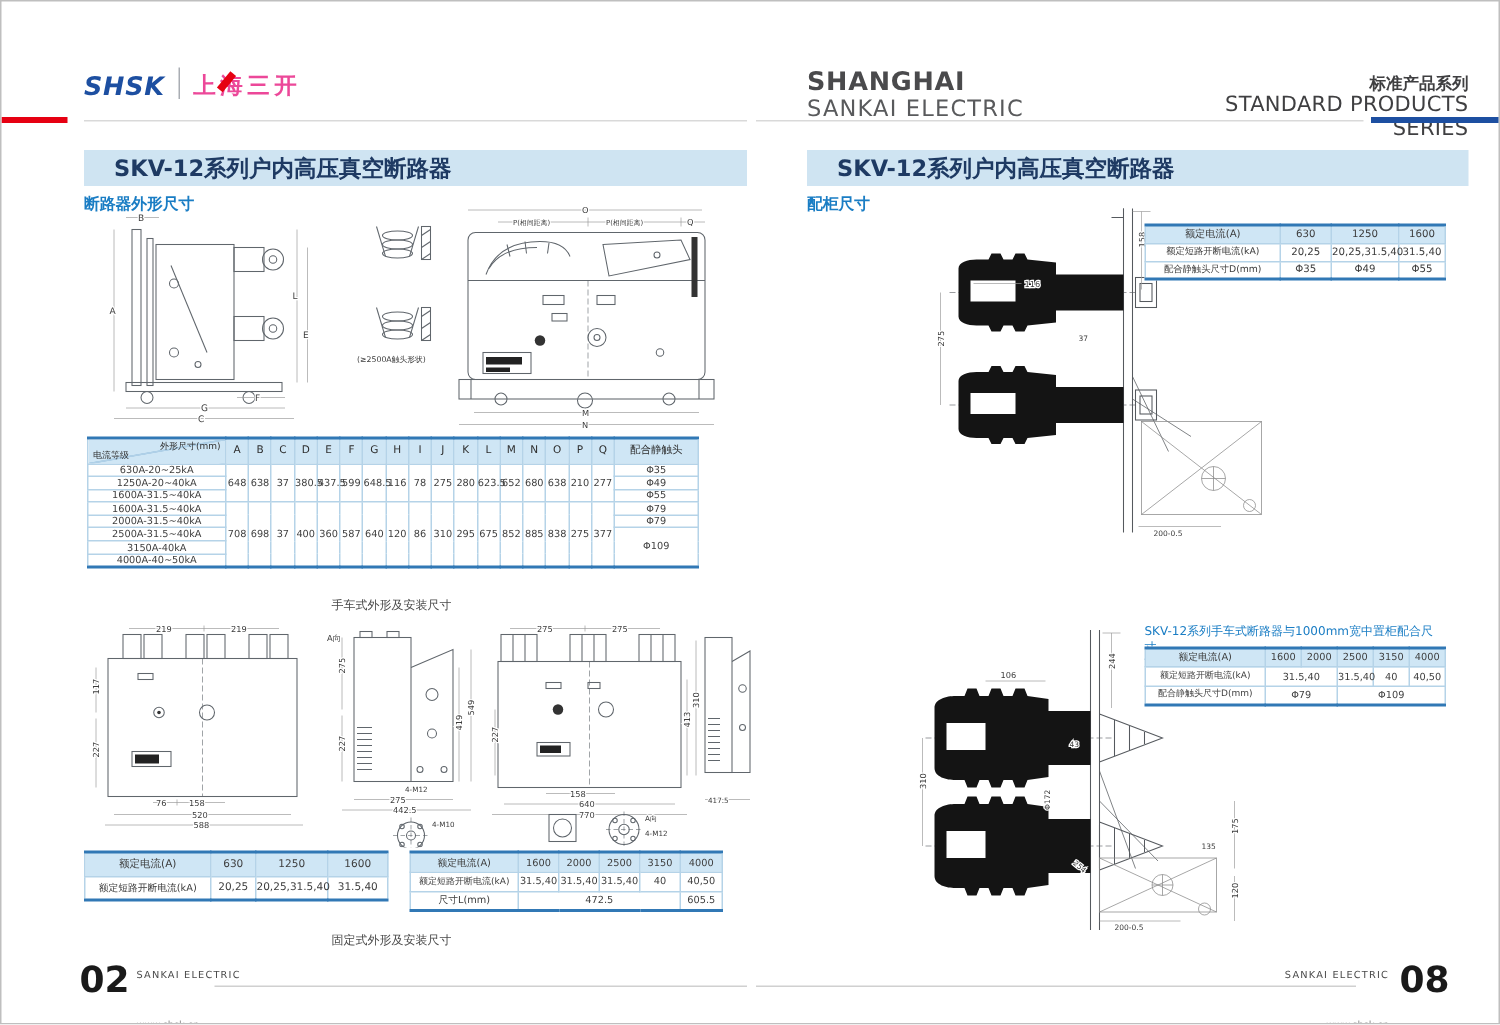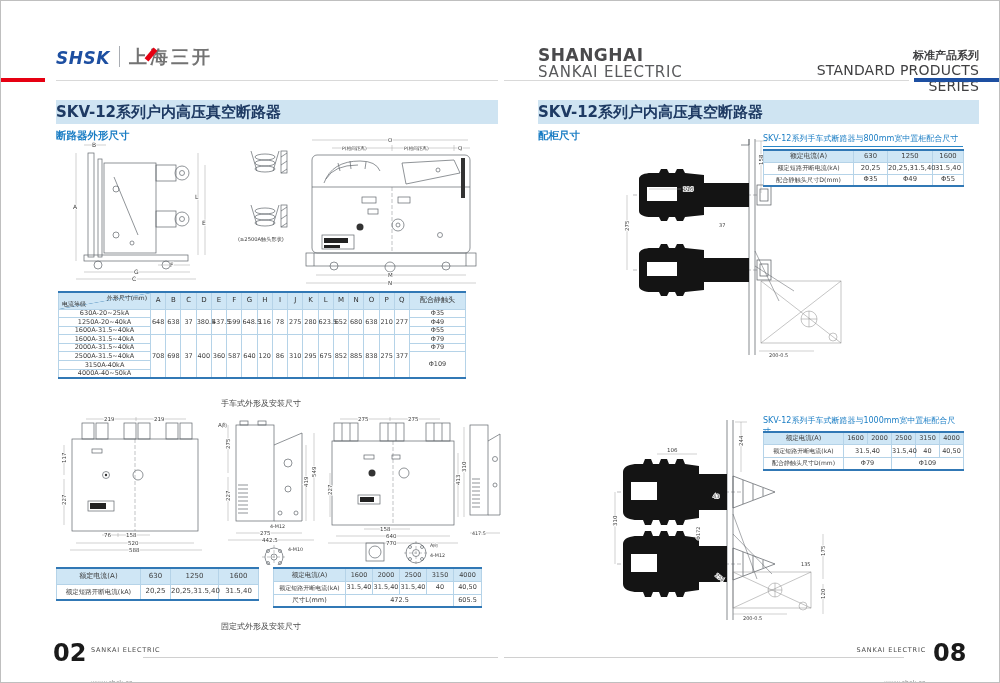--- a/index.html
+++ b/index.html
@@ -3,30 +3,30 @@
 <meta charset="utf-8">
 <style>
   html,body{margin:0;padding:0;background:#ffffff;}
   .canvas{position:relative;width:1000px;height:683px;background:#fff;border:1px solid #bfbfbf;
           box-sizing:border-box;overflow:hidden;font-family:"DejaVu Sans","Liberation Sans",sans-serif;}
   .abs{position:absolute;}
   
   .logo-en{font-size:17px;font-weight:800;font-style:italic;color:#1d4fa1;letter-spacing:0.5px;}
   .logo-accent{position:absolute;left:88px;top:7px;width:14px;height:5px;background:#e60012;transform:rotate(-50deg);}
   .logo-sep{display:inline-block;width:1px;height:21px;background:#a9adb3;margin:0 9px;vertical-align:-3px;}
-  .logo-cn{font-size:18px;font-weight:600;color:#737373;letter-spacing:3px;vertical-align:1px;}
+  .logo-cn{font-size:15px;font-weight:600;color:#ec4899;letter-spacing:3px;vertical-align:1px;}
   .co1{font-size:17px;font-weight:700;color:#4a4a4c;letter-spacing:0.5px;}
   .co2{font-size:15px;color:#595a5c;letter-spacing:0.8px;}
   .ser-cn{font-size:11px;font-weight:700;color:#3f3f41;text-align:right;}
   .ser-en{font-size:14px;color:#3f3f41;text-align:right;letter-spacing:0.2px;}
   .rule{background:#d9d9d9;height:1px;}
   .rule-red{background:#e60012;height:4px;}
   .rule-navy{background:#1d4fa1;height:4px;}
   
-  .tbar{background:#cfe4f2;height:24px;line-height:24px;padding-left:0;font-size:15px;font-weight:700;color:#1e3a63;box-sizing:border-box;}
+  .tbar{background:#cfe4f2;height:24px;line-height:24px;padding-left:20px;font-size:15px;font-weight:700;color:#1e3a63;box-sizing:border-box;}
   .slabel{font-size:10.5px;font-weight:700;color:#1a7dc4;}
   .caption{font-size:8px;color:#4a4a4a;text-align:center;}
   .ttitle{font-size:8px;color:#1a7dc4;border-bottom:1px solid #2a87c8;padding-bottom:2px;}
   
   .t{position:absolute;border-collapse:collapse;table-layout:fixed;background:#fff;
      border-top:2px solid #3178b5;border-bottom:2px solid #3178b5;}
   .t td,.t th{border:1px solid #b5d3e8;font-weight:400;text-align:center;padding:0;
      white-space:nowrap;color:#3d3d3d;line-height:1;overflow:visible;}
   .shade{background:#cfe6f5;}
   .dimt{font-size:6.5px;}
@@ -540,21 +540,20 @@
     </g>
     <g font-size="5.5" fill="#3c3c3c" stroke="#fff" stroke-width="1.6" paint-order="stroke">
       <text transform="rotate(-90 152 34)" x="152" y="36">158</text>
       <text transform="rotate(-90 18 100)" x="18" y="102">275</text>
       <text x="74" y="60">116</text>
       <text x="110" y="96" font-size="5">37</text>
       <text x="160" y="226" font-size="5">200-0.5</text>
     </g>
   </svg>
 
-  <div class="abs ttitle" style="left:762px;top:132px;width:200px;">SKV-12系列手车式断路器与800mm宽中置柜配合尺寸</div>
   <table class="t tr1" style="left:762px;top:148px;width:200px;">
     <colgroup>
         <col style="width:90px;">
         <col style="width:34px;">
         <col style="width:45px;">
         <col style="width:31px;">
       </colgroup>
     <tbody>
         <tr class="shade">
       <td>额定电流(A)</td>

